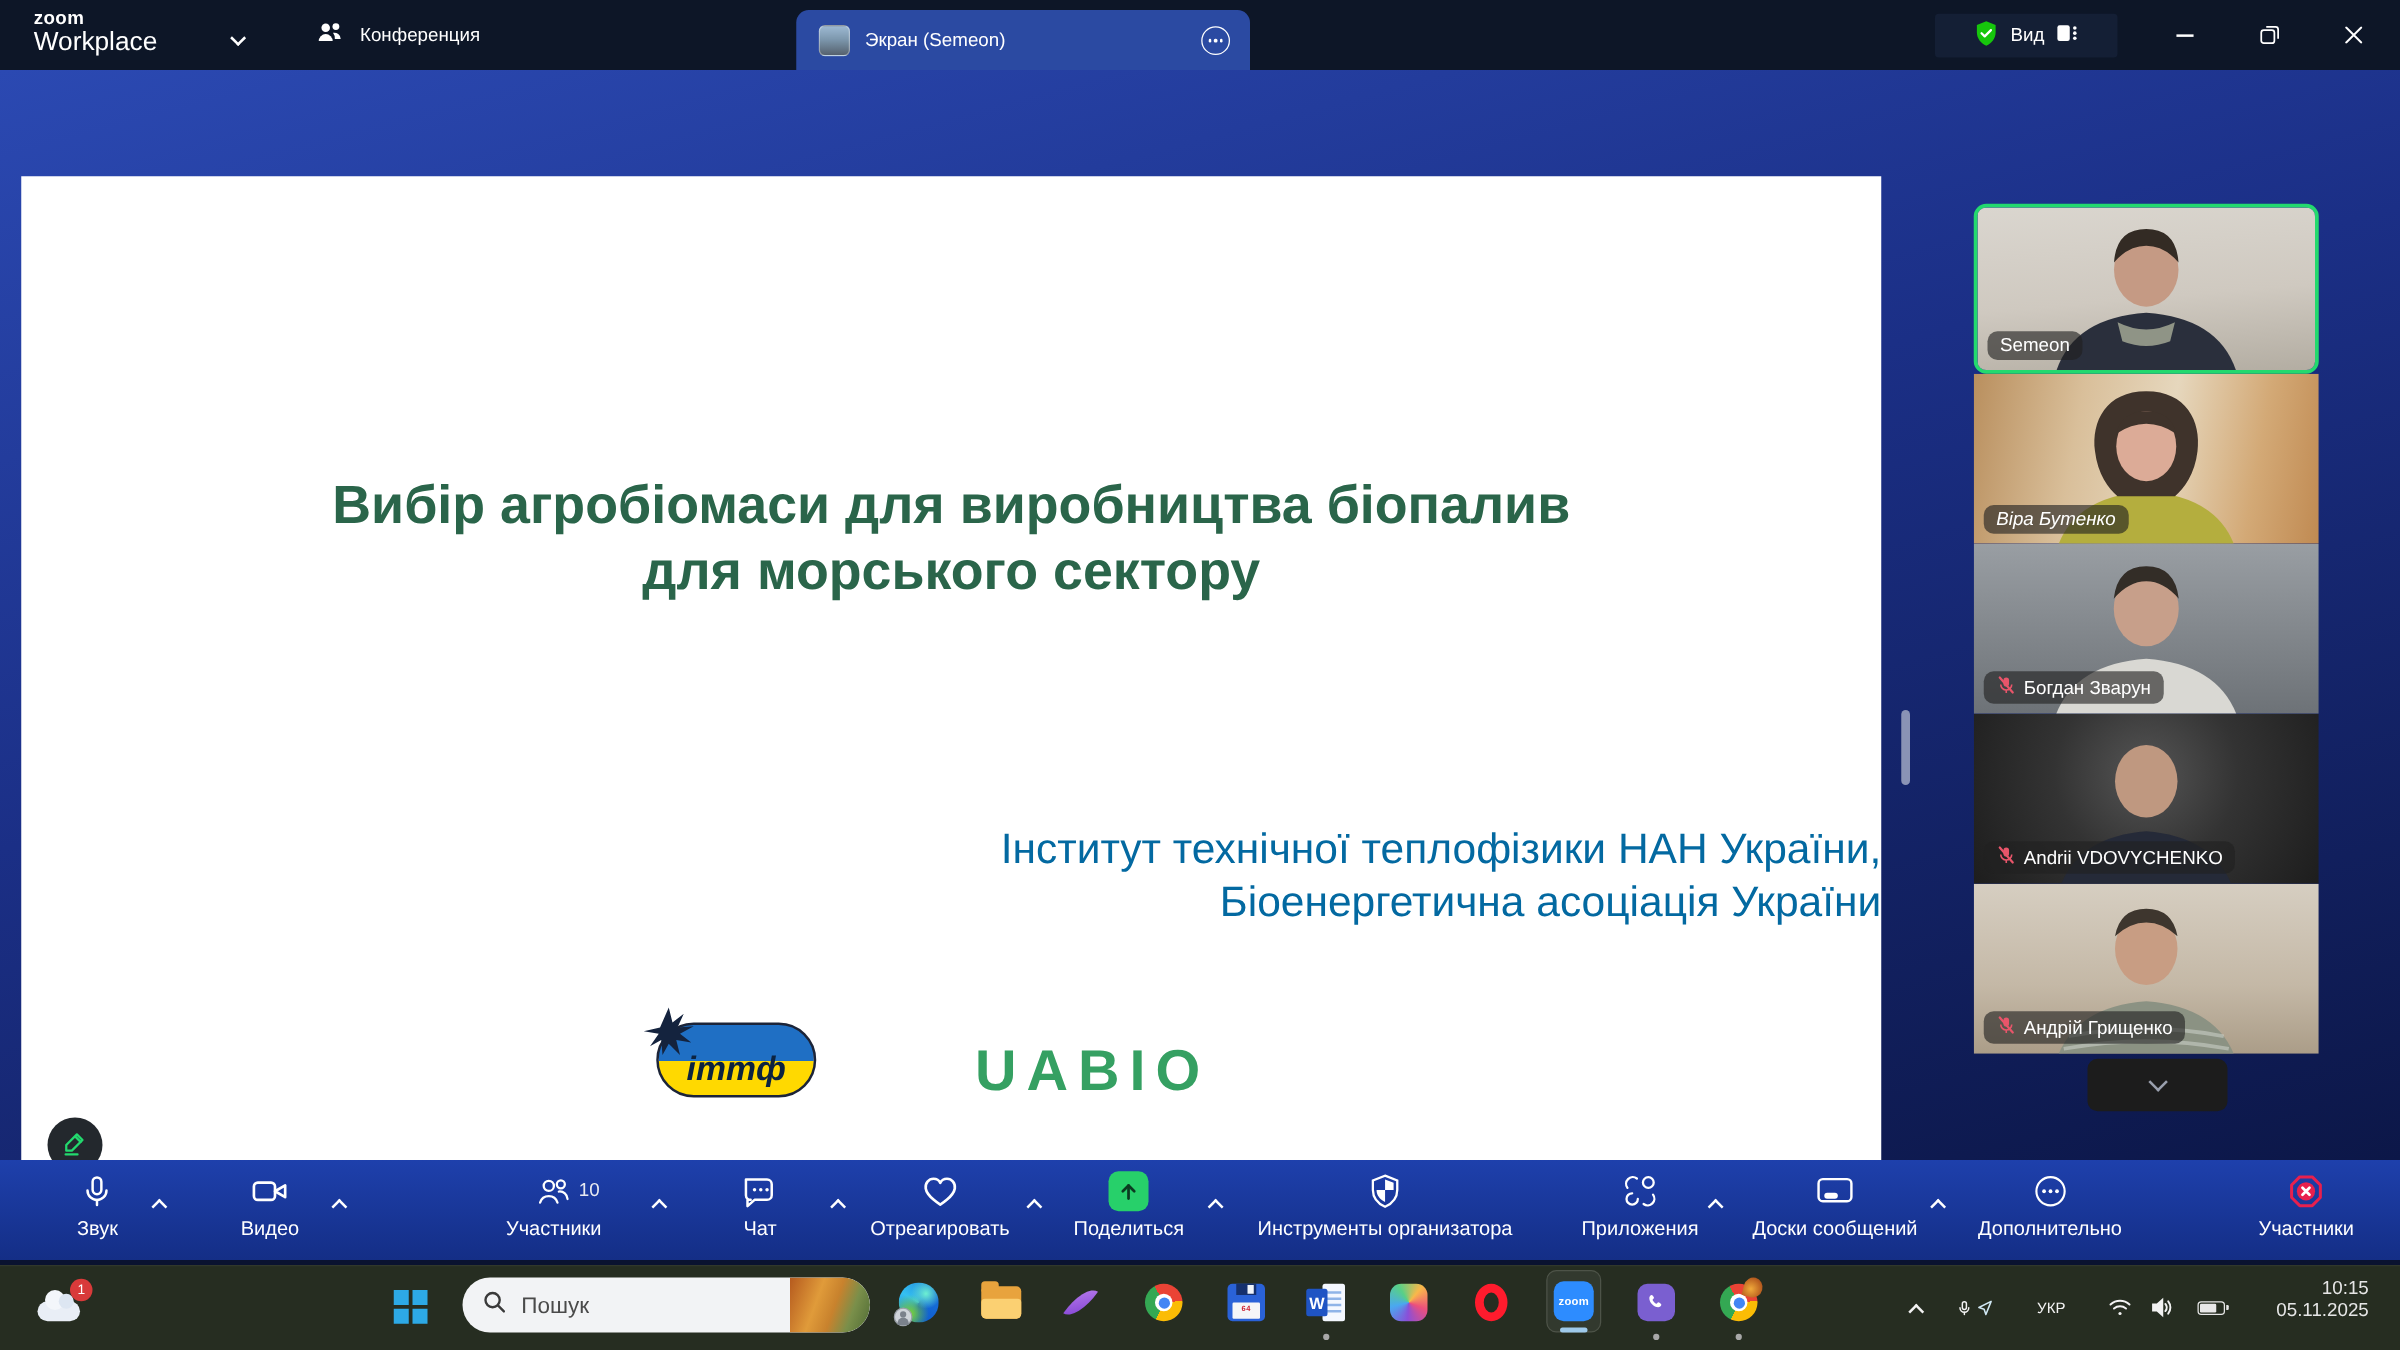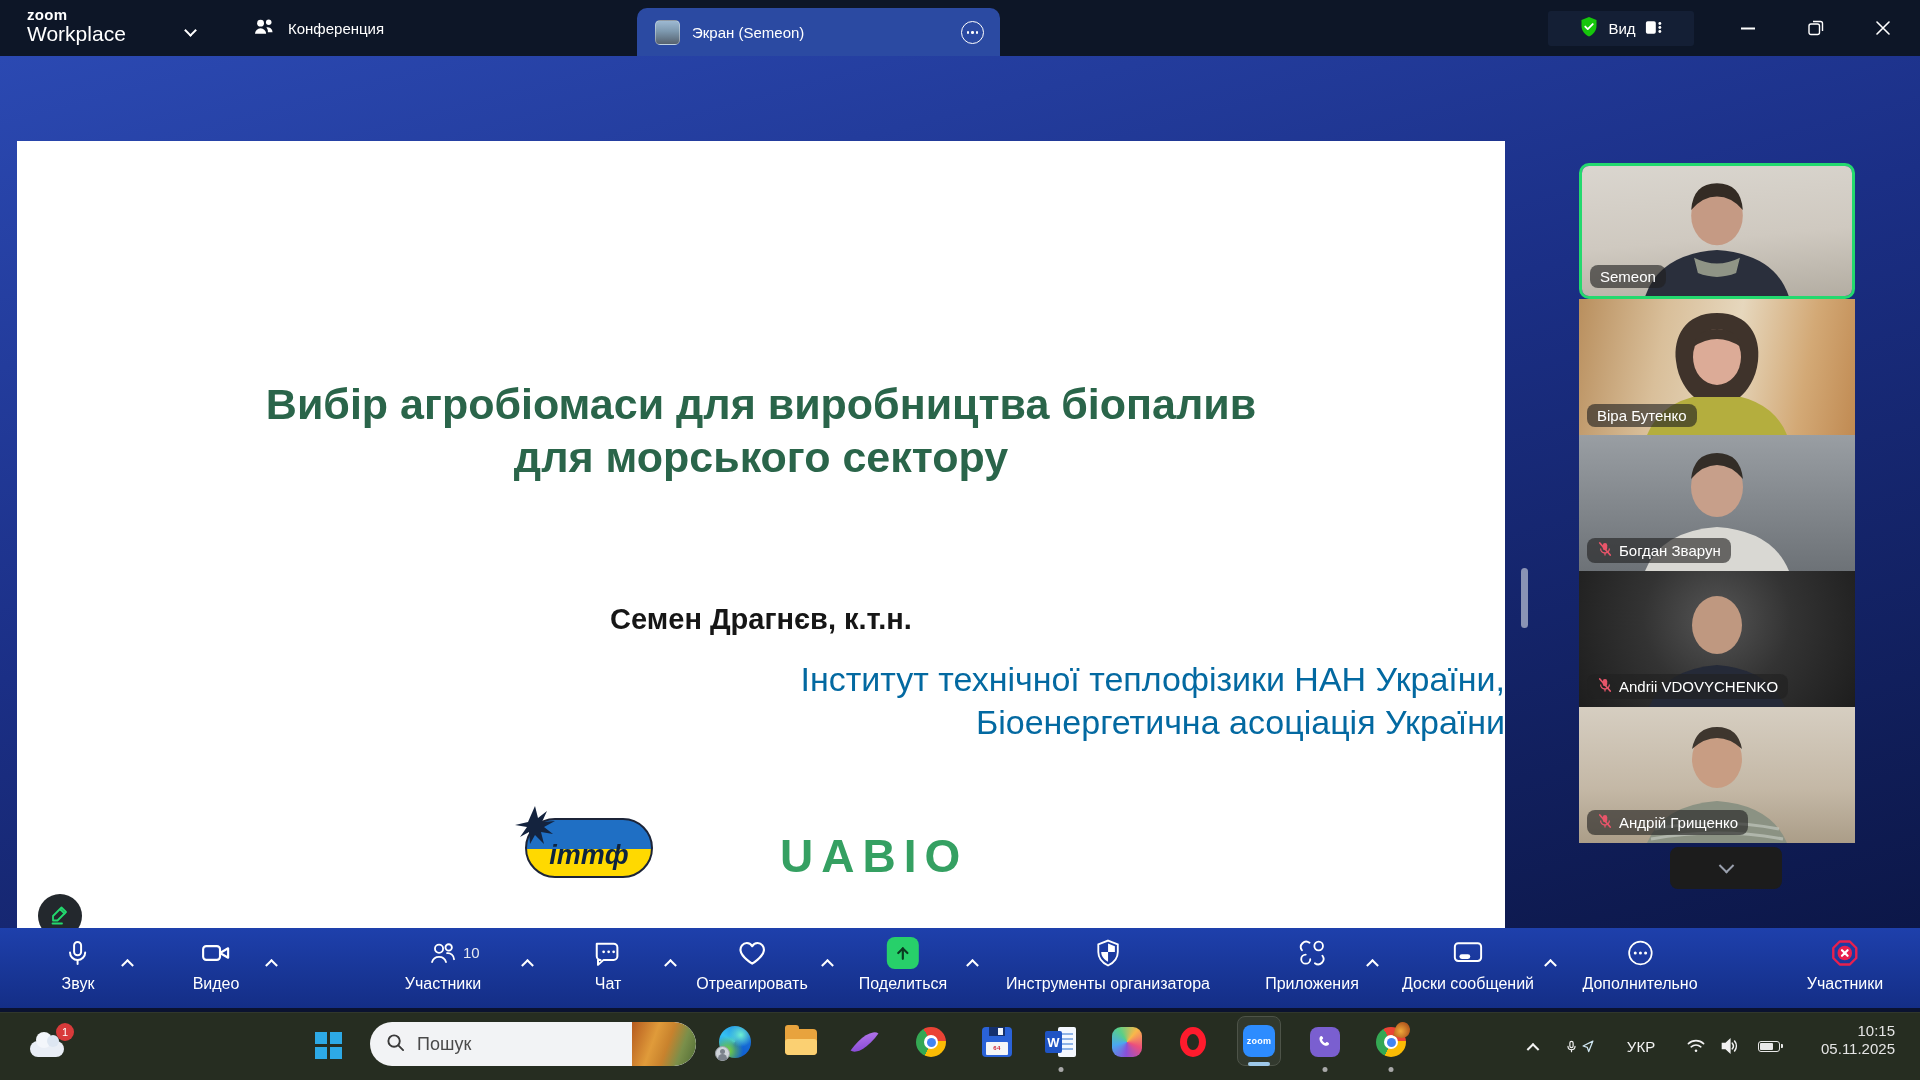--- a/index.html
+++ b/index.html
@@ -113,21 +113,21 @@
   .word .page { position:absolute; right:1px; top:0; width:18px; height:30px; background:#f4f8ff; border-radius:2px; }
   .word .page i { position:absolute; left:3px; right:3px; height:2px; background:#8fb4e8; }
   .word .panel { position:absolute; left:0; top:4px; width:17px; height:22px; background:#1f54c4; border-radius:2px; color:#fff; font-weight:bold; font-size:13px; display:flex; align-items:center; justify-content:center; }
   .copilot { width:30px; height:30px; margin:1px auto 0; border-radius:9px;
              background:conic-gradient(from 40deg,#f9b84a,#ec4f7c,#8a4fd8,#4aa8f0,#58d087,#f9b84a); }
   .opera { width:26px; height:30px; margin:1px auto 0; border:7px solid #ff1b2d; border-radius:50%; }
   .zoom-ic { width:32px; height:32px; border-radius:8px; background:#2d8cff; color:#fff; font-size:9px; font-weight:bold;
              display:flex; align-items:center; justify-content:center; letter-spacing:.2px; }
   .viber { width:30px; height:30px; margin:1px auto 0; border-radius:8px; background:#7a5fd0; display:flex; align-items:center; justify-content:center; }
   .tray-item { position:absolute; top:1012px; height:68px; display:flex; align-items:center; justify-content:center; color:#f2f2f2; cursor:pointer; transform:translateX(-50%); }
-  .tray-text { font-size:15px; }
+  .tray-text { font-size:12px; }
   .clock { position:absolute; left:1790px; top:1022px; width:105px; text-align:right; color:#e5e5e5; font-size:15px; line-height:18px; cursor:pointer; }
   .battery { position:relative; width:22px; height:11px; border:1.5px solid #e8e8e8; border-radius:3px; }
   .battery:before { content:""; position:absolute; left:1px; top:1px; bottom:1px; width:13px; background:#e8e8e8; border-radius:1px; }
   .battery:after { content:""; position:absolute; right:-4px; top:2.5px; width:2px; height:4px; background:#e8e8e8; border-radius:0 1px 1px 0; }
 </style>
 </head>
 <body>
 
 <div class="screen">
 
@@ -196,21 +196,20 @@
     </div>
   </header>
 
   <main class="stage">
 
     <section class="slide">
       <div class="slide-title">
         <div>Вибір агробіомаси для виробництва біопалив</div>
         <div>для морського сектору</div>
       </div>
-      <div class="slide-author">Семен Драгнєв, к.т.н.</div>
       <div class="slide-orgs">
         <div>Інститут технічної теплофізики НАН України,</div>
         <div>Біоенергетична асоціація України</div>
       </div>
 
       <div class="ittf">
         <span class="ittf-star">
           <svg width="44" height="40" viewBox="0 0 44 40">
               <path d="M22 2l3 12 9-7-5 11 13-1-11 6 9 7-12-2 3 12-9-9-5 9-1-12-9 5 7-10-12-2 13-3z" fill="#14233e"></path>
             </svg>
@@ -238,21 +237,21 @@
         <path d="M45 136 Q60 92 120 88 Q180 92 195 136 Z" fill="#2a2f3c"></path>
         <path d="M96 96 Q120 108 144 96 L140 112 Q120 120 100 112 Z" fill="#8f9486"></path>
         <ellipse cx="120" cy="52" rx="27" ry="31" fill="#c59a84"></ellipse>
         <path d="M93 46 Q95 18 120 18 Q145 18 147 46 Q135 32 120 32 Q105 32 93 46 Z" fill="#332b24"></path>
       </svg>
       <div class="name-pill">
         <span>Semeon</span>
       </div>
     </div>
 
-    <div class="tile" style="top:243px;">
+    <div class="tile" style="top:243px;font-style:italic;">
       <div style="position:absolute;inset:0;background:linear-gradient(100deg,#b98f5e 0%,#d9bf9a 30%,#e6d7bd 55%,#d3a976 80%,#c08a52 100%);"></div>
       <svg class="sil" viewBox="0 0 240 136">
         <path d="M50 136 Q65 98 120 94 Q175 98 190 136 Z" fill="#b4ae3e"></path>
         <path d="M120 14 C88 14 76 38 79 62 C81 80 90 92 97 98 L143 98 C150 92 159 80 161 62 C164 38 152 14 120 14 Z" fill="#3f332b"></path>
         <ellipse cx="120" cy="58" rx="24" ry="28" fill="#dcab97"></ellipse>
         <path d="M96 48 Q100 30 120 30 Q140 30 144 48 Q132 40 120 40 Q108 40 96 48 Z" fill="#3f332b"></path>
       </svg>
       <div class="name-pill">
         <span>Віра Бутенко</span>
       </div>

